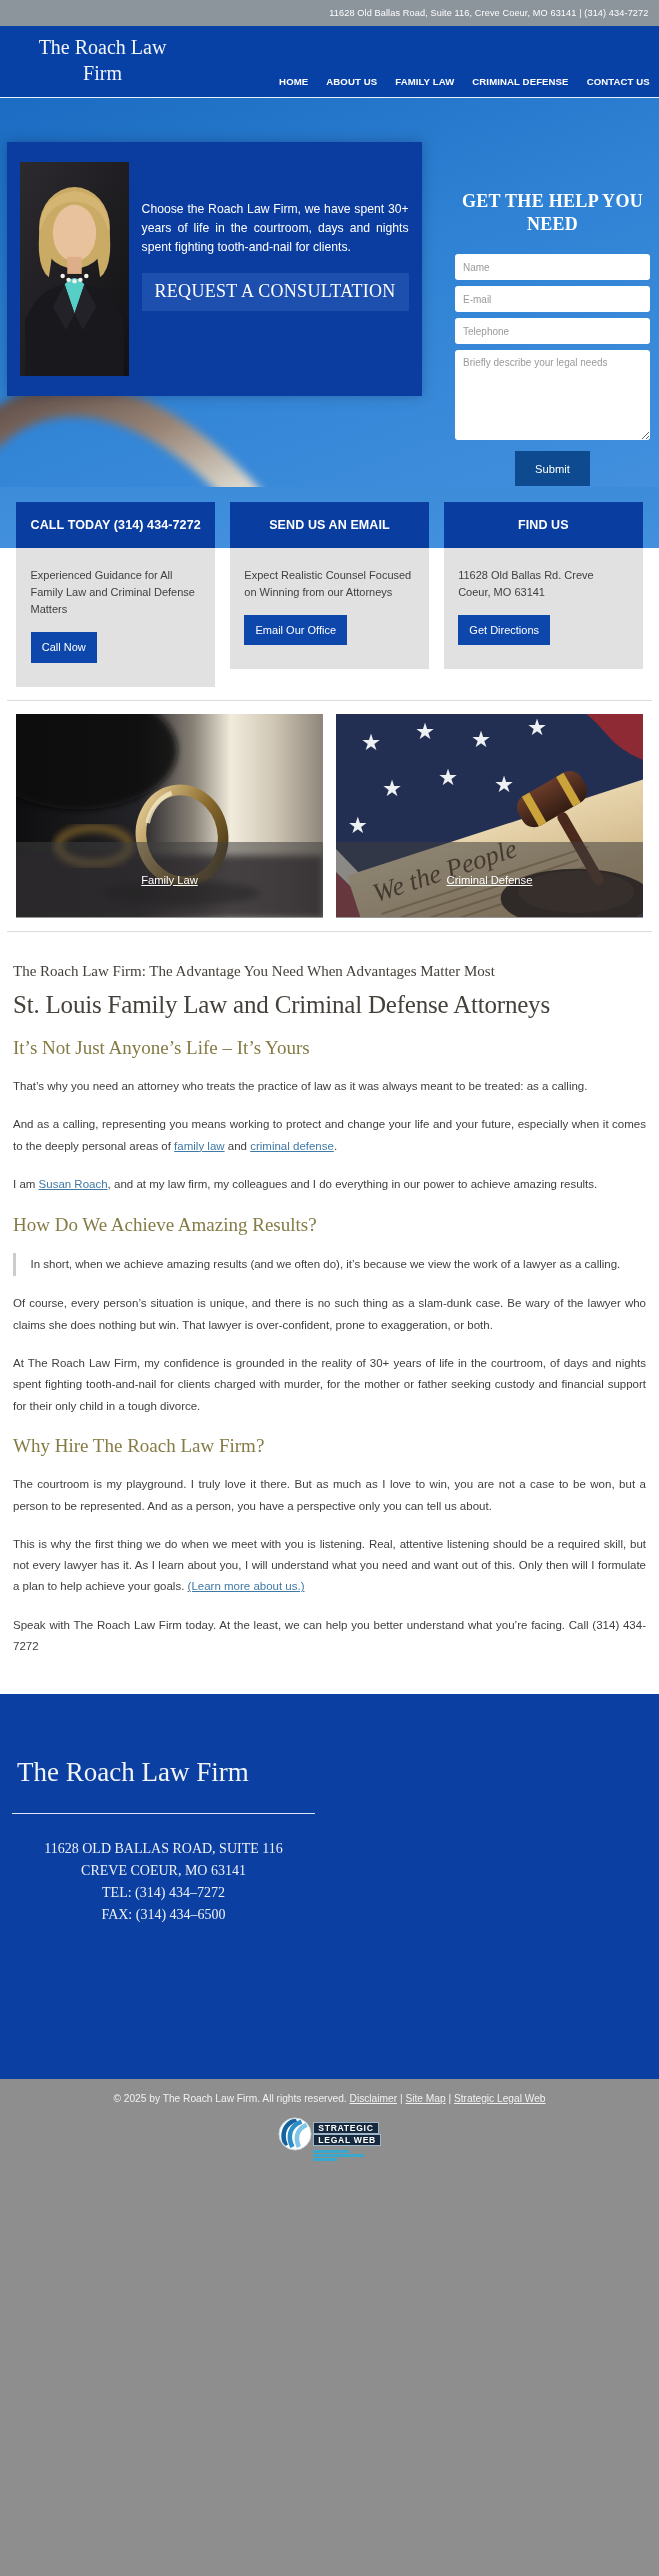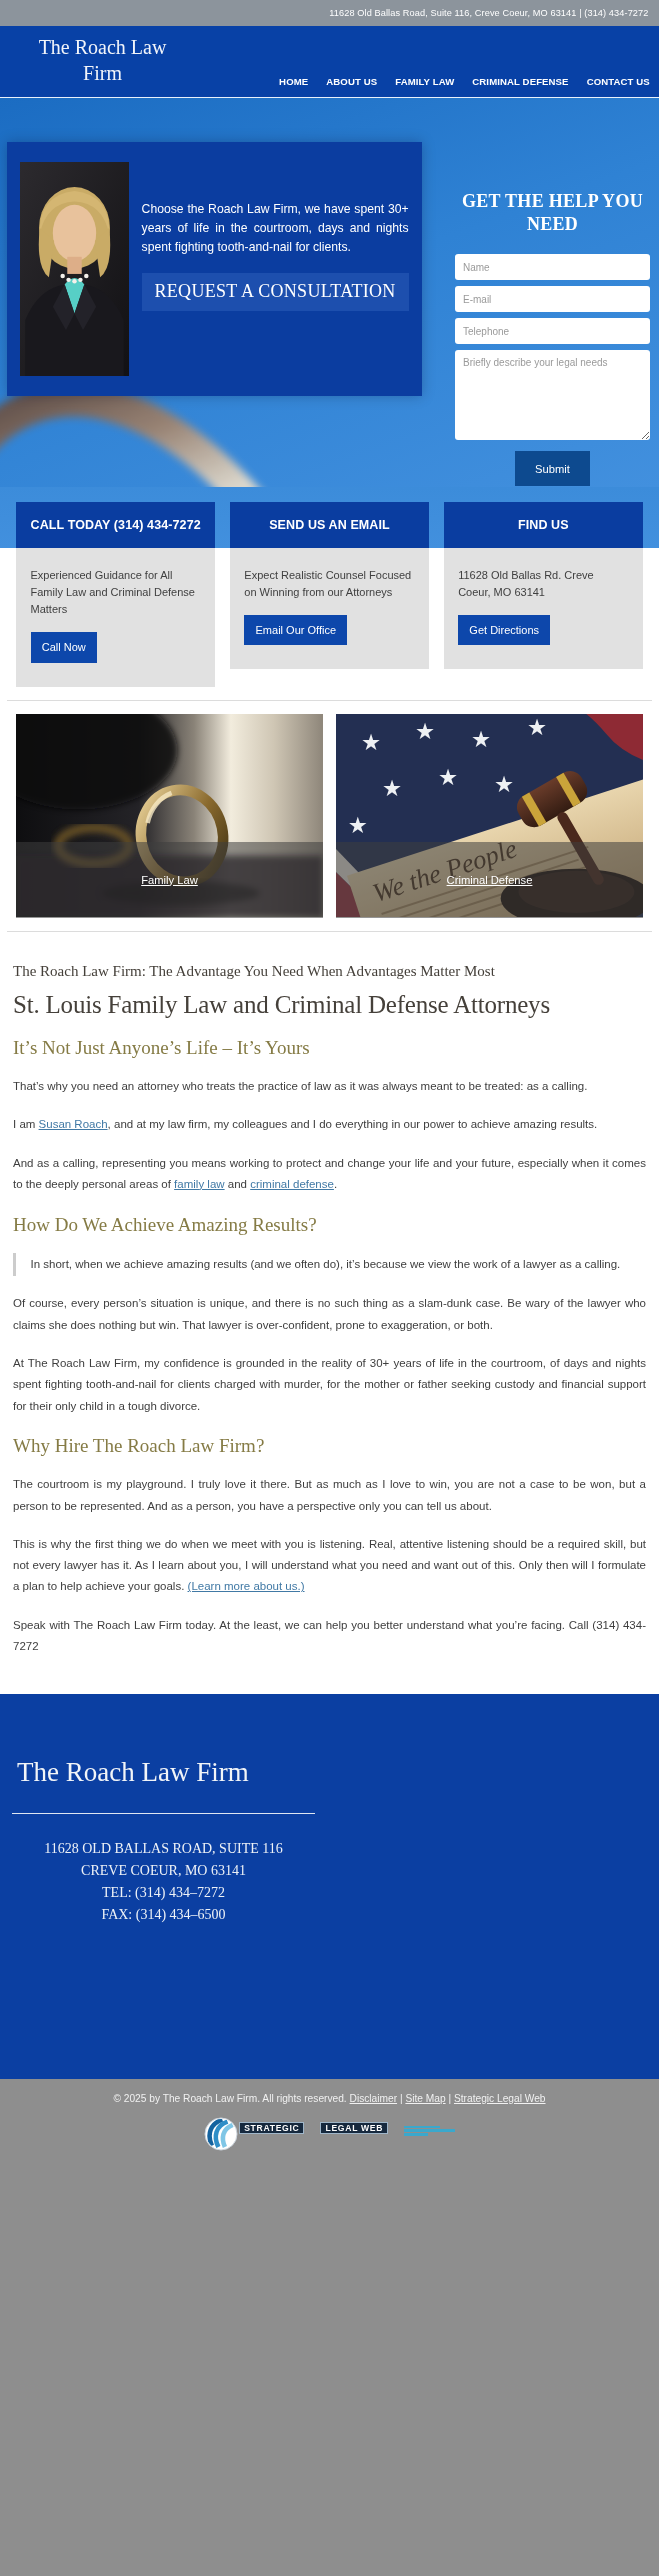--- a/index.html
+++ b/index.html
@@ -76,21 +76,21 @@
   .footer .f-title { color:#f2f5f8; font-family:"Liberation Serif", serif; font-weight:400; font-size:27px; margin-left:17px; }
   .footer .f-line { width:303px; margin:25px 0 0 12px; border:none; border-top:0.7px solid #dfe7f2; }
   .footer address { width:303px; margin:24px 0 0 12px; font-style:normal; text-align:center;
                     font-family:"Liberation Serif", serif; color:#eef2f7; font-size:14px; line-height:1.58; }
 
   
   .bottombar { background:#8e8e8e; min-height:554px; text-align:center; padding-top:14.5px; }
   .bottombar .copy { color:#f1f1f1; font-size:10.2px; }
   .bottombar .copy a { color:#f1f1f1; text-decoration:underline; }
   .slw-logo { margin-top:13px; display:inline-flex; align-items:flex-start; gap:1.3px; }
-  .slw-text { display:flex; flex-direction:row; align-items:flex-start; margin-top:4.6px;gap:16px; }
+  .slw-text { display:flex; flex-direction:column; align-items:flex-start; margin-top:4.6px; }
   .slw-box { background:#16293e; border:0.7px solid #9fb6c9; color:#ffffff; font-size:8.6px; font-weight:bold;
              letter-spacing:0.7px; padding:0 4px; line-height:10px; }
   .slw-box + .slw-box { margin-top:0.7px; }
   .slw-bars { margin-top:2.6px; }
   .slw-bars div { background:#3aa8cc; height:2.6px; margin-top:1.3px; }
 </style>
 </head>
 <body>
 
 <div class="page">
@@ -291,22 +291,22 @@
     </div>
   </div>
 
   <hr class="div">
 
   <div class="content">
     <div class="intro">The Roach Law Firm: The Advantage You Need When Advantages Matter Most</div>
     <h1>St. Louis Family Law and Criminal Defense Attorneys</h1>
     <h2>It’s Not Just Anyone’s Life – It’s Yours</h2>
     <p>That’s why you need an attorney who treats the practice of law as it was always meant to be treated: as a calling.</p>
+    <p><span>And as a calling, representing you means working to protect and change your life and your future, especially when it comes to the deeply personal areas of </span><a href="#">family law</a><span> and </span><a href="#">criminal defense</a><span>.</span></p>
     <p><span>I am </span><a href="#">Susan Roach</a><span>, and at my law firm, my colleagues and I do everything in our power to achieve amazing results.</span></p>
-    <p><span>And as a calling, representing you means working to protect and change your life and your future, especially when it comes to the deeply personal areas of </span><a href="#">family law</a><span> and </span><a href="#">criminal defense</a><span>.</span></p>
     <h2>How Do We Achieve Amazing Results?</h2>
     <blockquote>
       <p>In short, when we achieve amazing results (and we often do), it’s because we view the work of a lawyer as a calling.</p>
     </blockquote>
     <p>Of course, every person’s situation is unique, and there is no such thing as a slam-dunk case. Be wary of the lawyer who claims she does nothing but win. That lawyer is over-confident, prone to exaggeration, or both.</p>
     <p>At The Roach Law Firm, my confidence is grounded in the reality of 30+ years of life in the courtroom, of days and nights spent fighting tooth-and-nail for clients charged with murder, for the mother or father seeking custody and financial support for their only child in a tough divorce.</p>
     <h2>Why Hire The Roach Law Firm?</h2>
     <p>The courtroom is my playground. I truly love it there. But as much as I love to win, you are not a case to be won, but a person to be represented. And as a person, you have a perspective only you can tell us about.</p>
     <p><span>This is why the first thing we do when we meet with you is listening. Real, attentive listening should be a required skill, but not every lawyer has it. As I learn about you, I will understand what you need and want out of this. Only then will I formulate a plan to help achieve your goals. </span><a href="#">(Learn more about us.)</a></p>
     <p>Speak with The Roach Law Firm today. At the least, we can help you better understand what you’re facing. Call (314) 434-7272</p>

